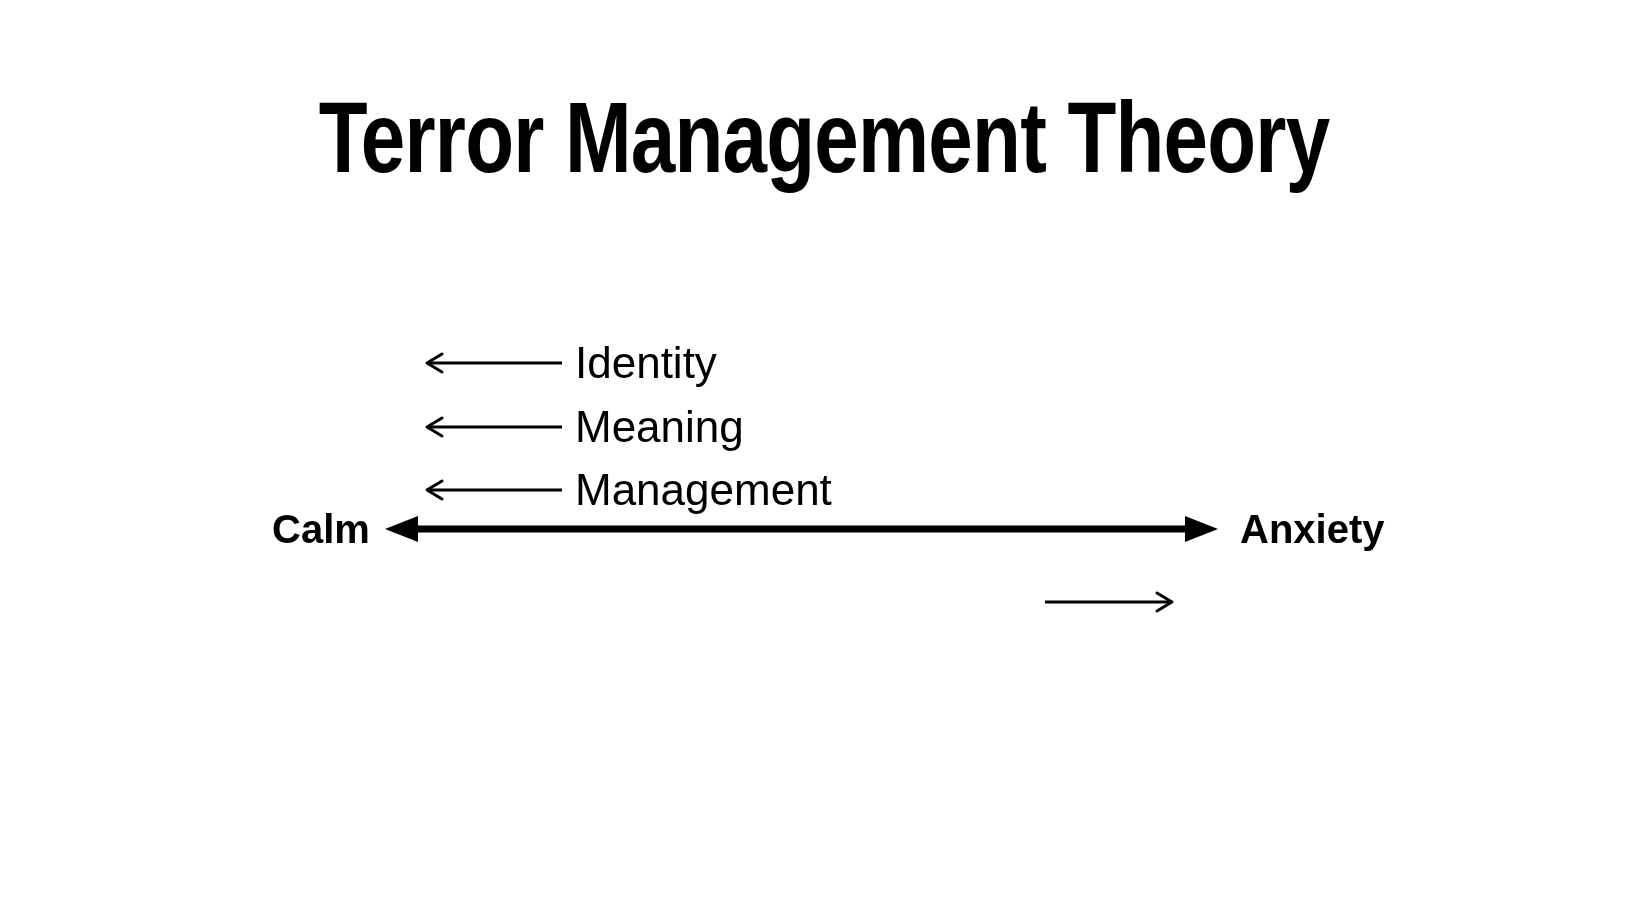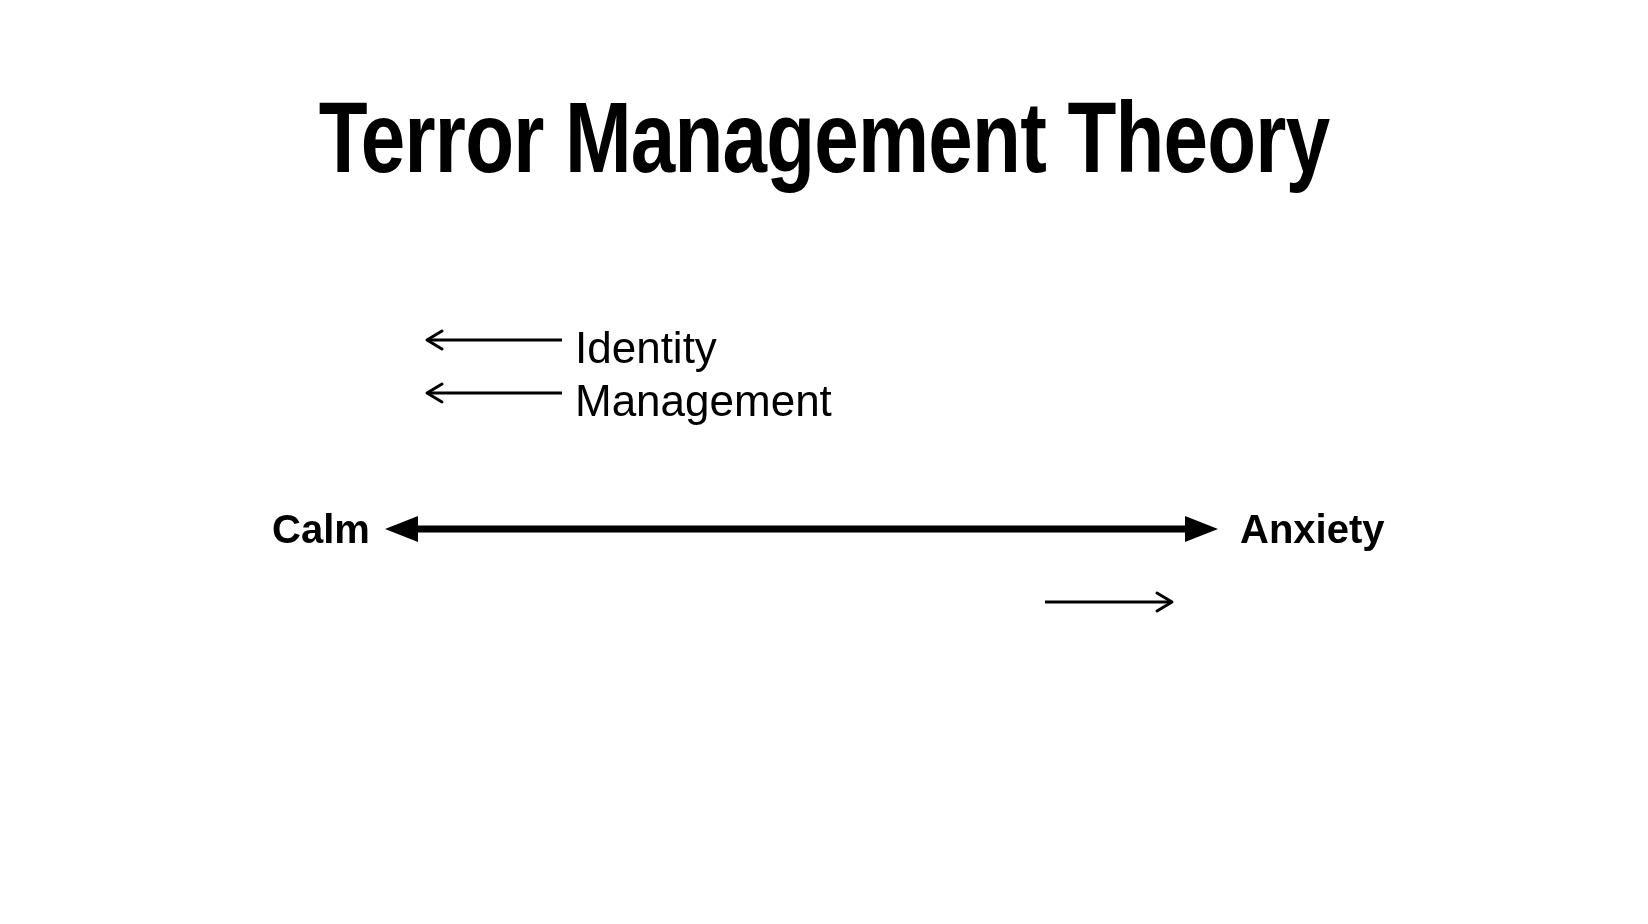--- a/index.html
+++ b/index.html
@@ -32,21 +32,23 @@
   }
 
   
   .buffers {
     position: absolute;
     left: 421px;
     top: 326px;
   }
   .buffer-row {
     display: flex;
+    align-items: center;
     height: 52.5px;
+    margin-top: 11px;
   }
   .buffer-row svg { display: block; flex: 0 0 auto; }
   .buffer-label {
     margin-left: 12px;
     font-size: 44px;
     line-height: 1;
     white-space: nowrap;
   }
 
   
@@ -100,20 +102,29 @@
       </span>
       <span class="buffer-label">Identity</span>
     </div>
     <div class="buffer-row">
       <span>
         <svg width="142" height="28" viewBox="0 0 142 28" aria-hidden="true">
           <line x1="141" y1="14" x2="7" y2="14" stroke="#000" stroke-width="3"></line>
           <path d="M21 5 L6 14 L21 23" fill="none" stroke="#000" stroke-width="3" stroke-linecap="round" stroke-linejoin="round"></path>
         </svg>
       </span>
+      <span class="buffer-label">Meaning</span>
+    </div>
+    <div class="buffer-row">
+      <span>
+        <svg width="142" height="28" viewBox="0 0 142 28" aria-hidden="true">
+          <line x1="141" y1="14" x2="7" y2="14" stroke="#000" stroke-width="3"></line>
+          <path d="M21 5 L6 14 L21 23" fill="none" stroke="#000" stroke-width="3" stroke-linecap="round" stroke-linejoin="round"></path>
+        </svg>
+      </span>
       <span class="buffer-label">Management</span>
     </div>
   </div>
 
   <div class="calm-label">Calm</div>
 
   <div class="axis-arrow">
     <svg width="833" height="36" viewBox="0 0 833 36" aria-hidden="true">
       <line x1="26" y1="18" x2="807" y2="18" stroke="#000" stroke-width="7"></line>
       <polygon points="0,18 33,5 33,31" fill="#000"></polygon>

